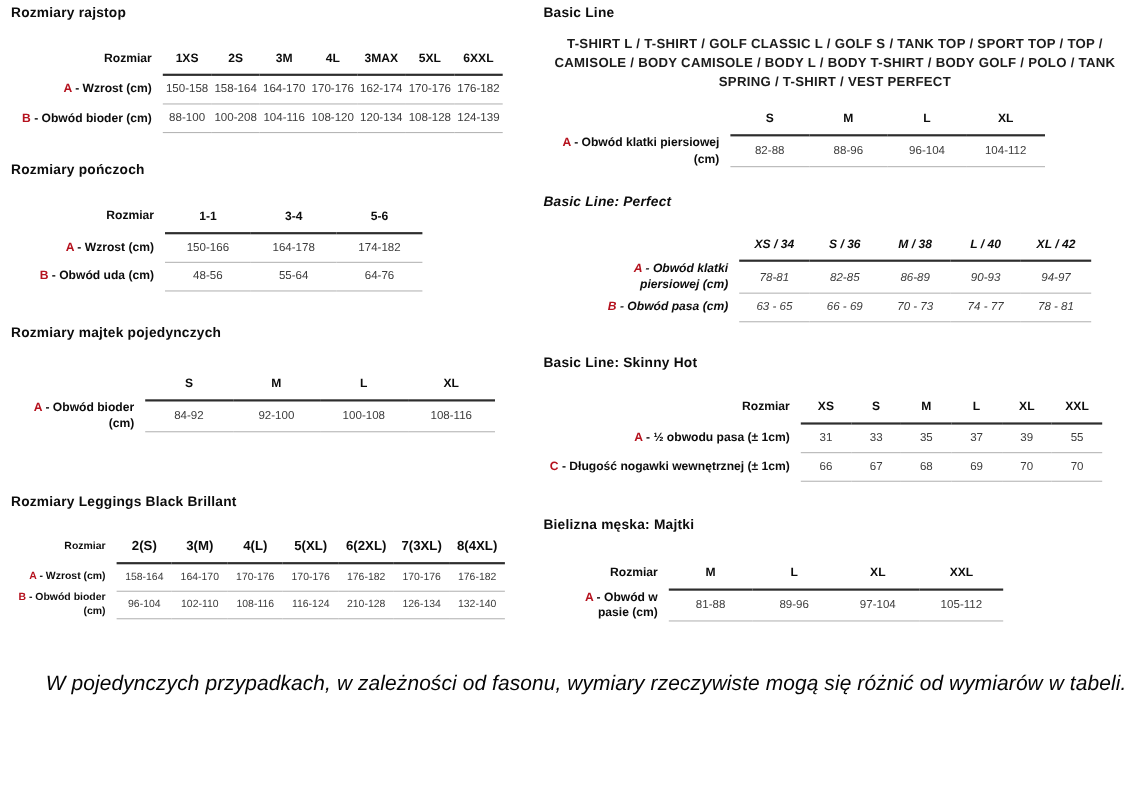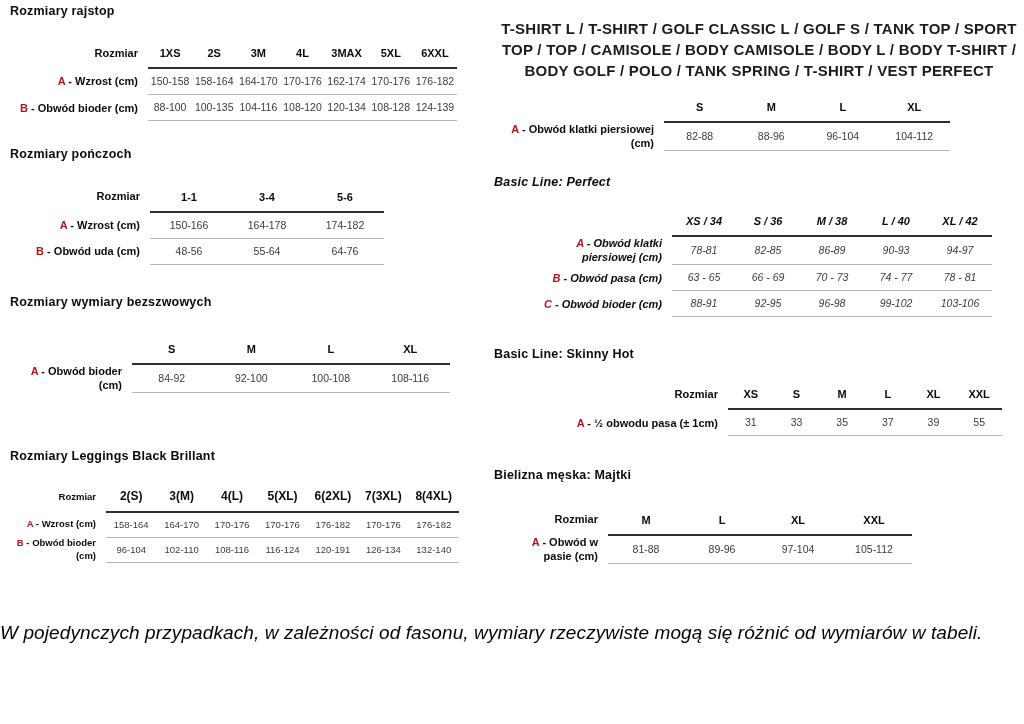--- a/index.html
+++ b/index.html
@@ -8,21 +8,21 @@
     width:1024px; height:724px; overflow:hidden;
     font-family:"Liberation Sans", sans-serif; color:#111;
   }
   .page { position:relative; width:1024px; height:628px; padding-top:4px; }
   .cols { display:flex; align-items:flex-start; }
   .col-left  { width:462px; margin-left:10px; flex:none; }
   .col-right { width:530px; margin-left:22px; flex:none; }
 
   .heading { font-size:12.5px; font-weight:bold; letter-spacing:.2px; color:#0c0c0c; }
   .intro {
-    font-size:15px; font-weight:bold; text-align:center; line-height:1.4;
+    font-size:12px; font-weight:bold; text-align:center; line-height:1.4;
     letter-spacing:.25px; color:#1c1c1c; margin-top:14px; padding:0 4px;
   }
 
   table.size-table { border-collapse:collapse; table-layout:fixed; }
   .size-table th.data-col {
     font-size:11px; font-weight:bold; text-align:center; color:#0c0c0c;
     padding:0 0 8px 0; border-bottom:2px solid #2d2d2d; vertical-align:bottom;
   }
   .size-table td.data-col {
     font-size:10.5px; color:#3b3b3b; text-align:center;
@@ -57,21 +57,21 @@
 
   
   .s-ponczochy        { margin-top:26px; }
   .s-majtki-bezszwowe { margin-top:30px; }
   .s-leggings         { margin-top:56px; }
   .s-perfect          { margin-top:24px;font-style:italic; }
   .s-skinny           { margin-top:30px; }
   .s-majtki-meskie    { margin-top:32px; }
 
   .footnote {
-    margin-top:58px; text-align:left;
+    margin-top:46px; text-align:right;
     font-style:italic; font-size:19px; color:#050505; letter-spacing:.1px;
   }
 </style>
 </head>
 <body>
 
 <div class="page">
   <div class="cols">
     <div class="col col-left" id="col-left">
         <section class="s-rajstop">
@@ -96,21 +96,21 @@
                 <td class="data-col">158-164</td>
                 <td class="data-col">164-170</td>
                 <td class="data-col">170-176</td>
                 <td class="data-col">162-174</td>
                 <td class="data-col">170-176</td>
                 <td class="data-col">176-182</td>
               </tr>
               <tr>
                 <td class="label-col"><span class="letter">B</span> - Obwód bioder (cm)</td>
                 <td class="data-col">88-100</td>
-                <td class="data-col">100-135</td>
+                <td class="data-col">100-208</td>
                 <td class="data-col">104-116</td>
                 <td class="data-col">108-120</td>
                 <td class="data-col">120-134</td>
                 <td class="data-col">108-128</td>
                 <td class="data-col">124-139</td>
               </tr>
             </tbody>
           </table>
         </section>
         <section class="s-ponczochy">
@@ -134,21 +134,21 @@
               <tr>
                 <td class="label-col"><span class="letter">B</span> - Obwód uda (cm)</td>
                 <td class="data-col">48-56</td>
                 <td class="data-col">55-64</td>
                 <td class="data-col">64-76</td>
               </tr>
             </tbody>
           </table>
         </section>
         <section class="s-majtki-bezszwowe">
-          <h3 class="heading">Rozmiary wymiary bezszwowych</h3>
+          <h3 class="heading">Rozmiary majtek pojedynczych</h3>
           <table class="size-table t-majtki-bezszwowe">
             <thead>
               <tr>
                 <th class="label-col corner"></th>
                 <th class="data-col">S</th>
                 <th class="data-col">M</th>
                 <th class="data-col">L</th>
                 <th class="data-col">XL</th>
               </tr>
             </thead>
@@ -188,30 +188,31 @@
                 <td class="data-col">176-182</td>
                 <td class="data-col">170-176</td>
                 <td class="data-col">176-182</td>
               </tr>
               <tr>
                 <td class="label-col"><span class="letter">B</span> - Obwód bioder (cm)</td>
                 <td class="data-col">96-104</td>
                 <td class="data-col">102-110</td>
                 <td class="data-col">108-116</td>
                 <td class="data-col">116-124</td>
-                <td class="data-col">120-191</td>
+                <td class="data-col">210-128</td>
                 <td class="data-col">126-134</td>
                 <td class="data-col">132-140</td>
               </tr>
             </tbody>
           </table>
         </section>
       </div>
     <div class="col col-right" id="col-right">
         <section class="s-basic">
+          <h3 class="heading">Basic Line</h3>
           <p class="intro">T-SHIRT L / T-SHIRT / GOLF CLASSIC L / GOLF S / TANK TOP / SPORT TOP / TOP / CAMISOLE / BODY CAMISOLE / BODY L / BODY T-SHIRT / BODY GOLF / POLO / TANK SPRING / T-SHIRT / VEST PERFECT</p>
           <table class="size-table t-basic">
             <thead>
               <tr>
                 <th class="label-col corner"></th>
                 <th class="data-col">S</th>
                 <th class="data-col">M</th>
                 <th class="data-col">L</th>
                 <th class="data-col">XL</th>
               </tr>
@@ -249,28 +250,20 @@
                 <td class="data-col">90-93</td>
                 <td class="data-col">94-97</td>
               </tr>
               <tr>
                 <td class="label-col"><span class="letter">B</span> - Obwód pasa (cm)</td>
                 <td class="data-col">63 - 65</td>
                 <td class="data-col">66 - 69</td>
                 <td class="data-col">70 - 73</td>
                 <td class="data-col">74 - 77</td>
                 <td class="data-col">78 - 81</td>
-              </tr>
-              <tr>
-                <td class="label-col"><span class="letter">C</span> - Obwód bioder (cm)</td>
-                <td class="data-col">88-91</td>
-                <td class="data-col">92-95</td>
-                <td class="data-col">96-98</td>
-                <td class="data-col">99-102</td>
-                <td class="data-col">103-106</td>
               </tr>
             </tbody>
           </table>
         </section>
         <section class="s-skinny">
           <h3 class="heading">Basic Line: Skinny Hot</h3>
           <table class="size-table t-skinny">
             <thead>
               <tr>
                 <th class="label-col corner">Rozmiar</th>
@@ -285,20 +278,29 @@
             <tbody>
               <tr>
                 <td class="label-col"><span class="letter">A</span> - ½ obwodu pasa (± 1cm)</td>
                 <td class="data-col">31</td>
                 <td class="data-col">33</td>
                 <td class="data-col">35</td>
                 <td class="data-col">37</td>
                 <td class="data-col">39</td>
                 <td class="data-col">55</td>
               </tr>
+              <tr>
+                <td class="label-col"><span class="letter">C</span> - Długość nogawki wewnętrznej (± 1cm)</td>
+                <td class="data-col">66</td>
+                <td class="data-col">67</td>
+                <td class="data-col">68</td>
+                <td class="data-col">69</td>
+                <td class="data-col">70</td>
+                <td class="data-col">70</td>
+              </tr>
             </tbody>
           </table>
         </section>
         <section class="s-majtki-meskie">
           <h3 class="heading">Bielizna męska: Majtki</h3>
           <table class="size-table t-majtki-meskie">
             <thead>
               <tr>
                 <th class="label-col corner">Rozmiar</th>
                 <th class="data-col">M</th>

